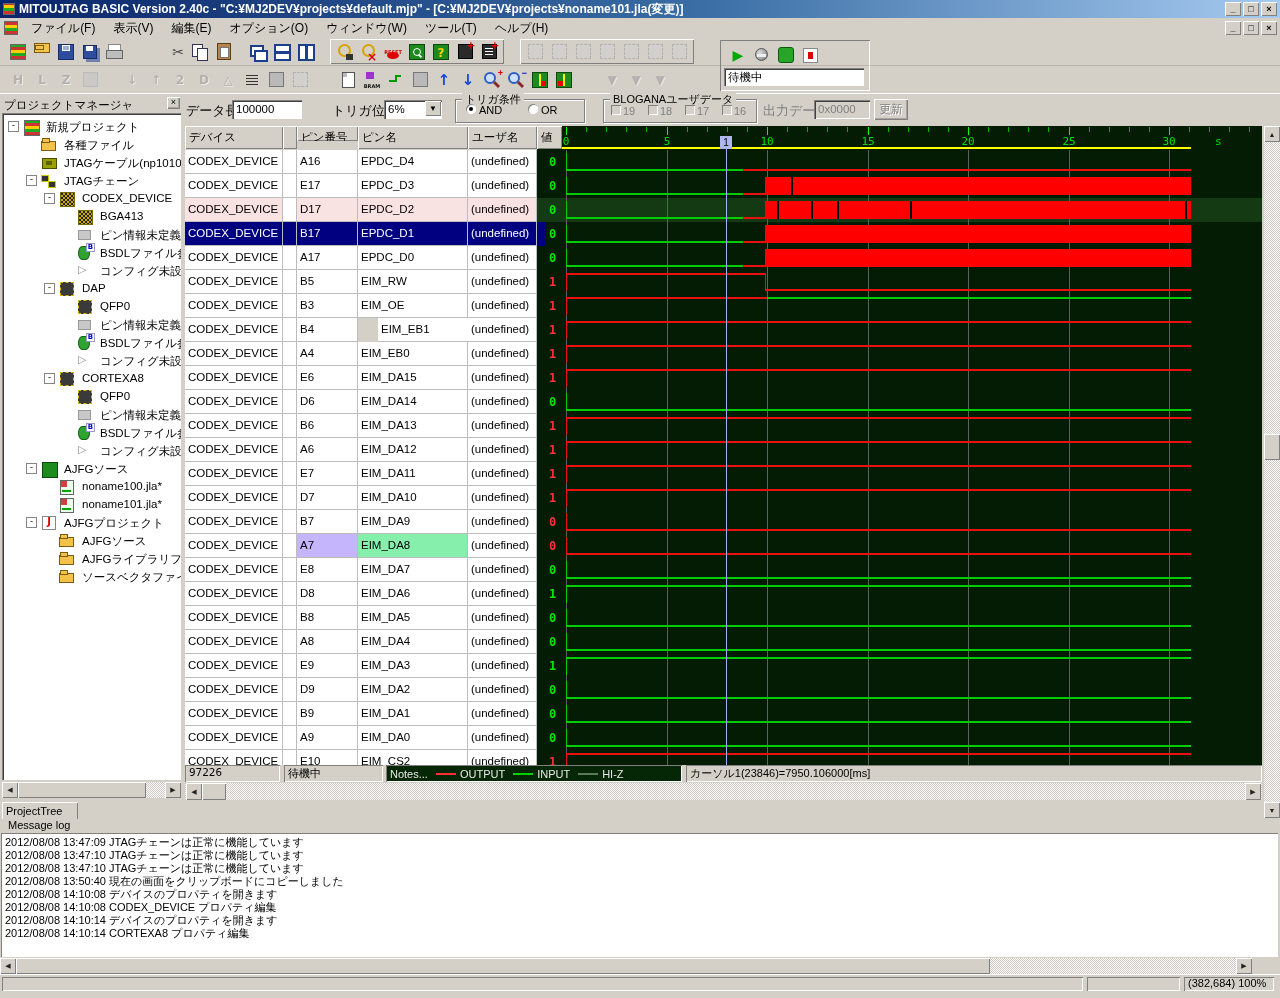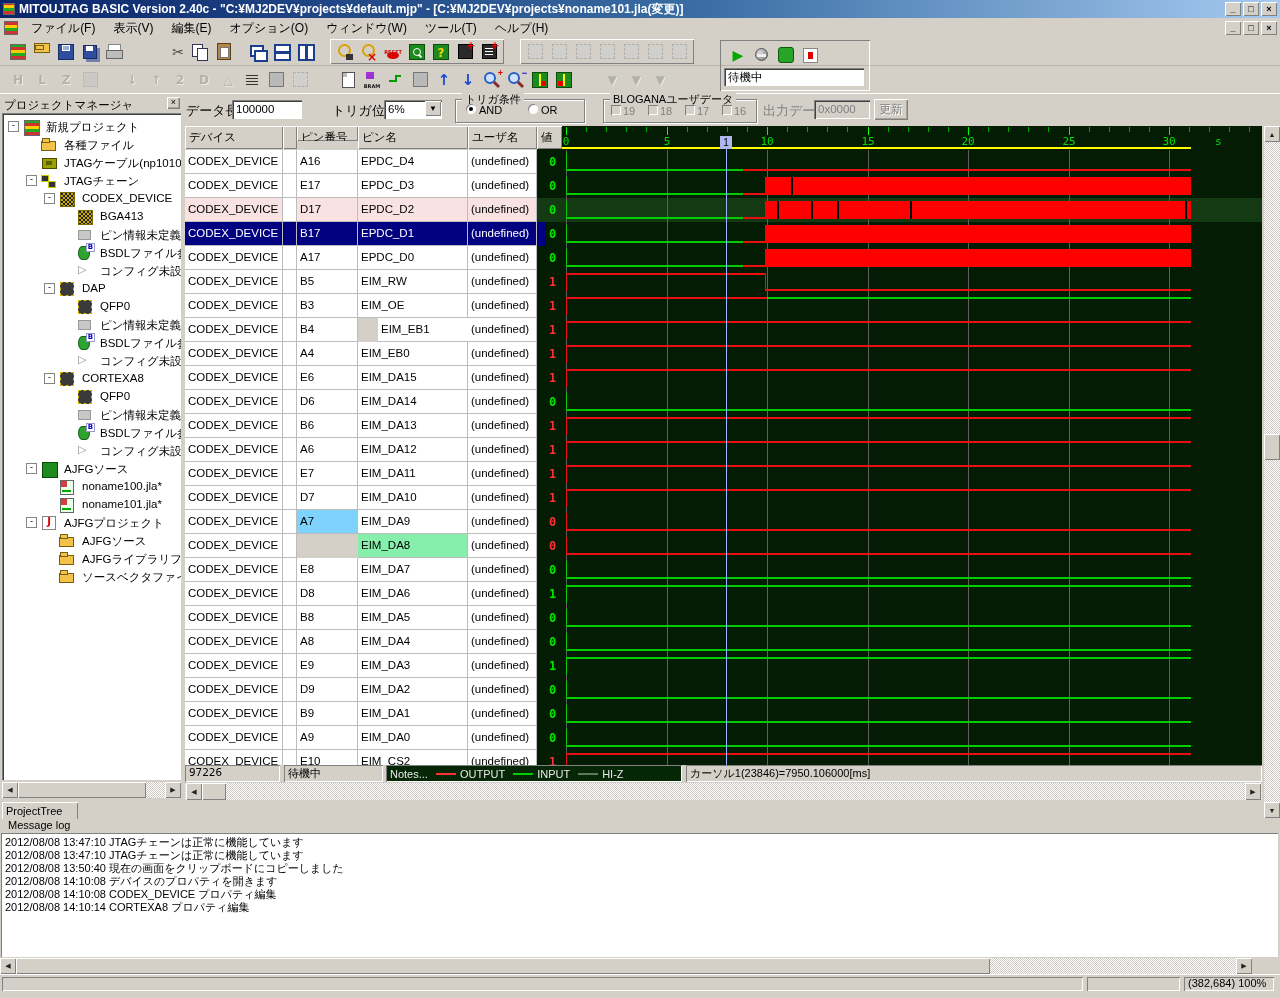--- a/index.html
+++ b/index.html
@@ -747,21 +747,21 @@
       <div class="cell" style="left: 112px; top: 360px; width: 61px; height: 24px; background: rgb(255, 255, 255); color: rgb(0, 0, 0);">D7</div>
       <div class="cell" style="left: 173px; top: 360px; width: 110px; height: 24px; background: rgb(255, 255, 255); color: rgb(0, 0, 0);">EIM_DA10</div>
       <div class="cell" style="left: 283px; top: 360px; width: 69px; height: 24px; background: rgb(255, 255, 255); color: rgb(0, 0, 0);">(undefined)</div>
       <div class="cell" style="left: 0px; top: 384px; width: 98px; height: 24px; background: rgb(255, 255, 255); color: rgb(0, 0, 0);">CODEX_DEVICE</div>
       <div class="cell" style="left: 98px; top: 384px; width: 14px; height: 24px; background: rgb(255, 255, 255); color: rgb(0, 0, 0);"></div>
       <div class="cell" style="left: 112px; top: 384px; width: 61px; height: 24px; background: rgb(255, 255, 255); color: rgb(0, 0, 0);">B7</div>
       <div class="cell" style="left: 173px; top: 384px; width: 110px; height: 24px; background: rgb(255, 255, 255); color: rgb(0, 0, 0);">EIM_DA9</div>
       <div class="cell" style="left: 283px; top: 384px; width: 69px; height: 24px; background: rgb(255, 255, 255); color: rgb(0, 0, 0);">(undefined)</div>
       <div class="cell" style="left: 0px; top: 408px; width: 98px; height: 24px; background: rgb(255, 255, 255); color: rgb(0, 0, 0);">CODEX_DEVICE</div>
       <div class="cell" style="left: 98px; top: 408px; width: 14px; height: 24px; background: rgb(255, 255, 255); color: rgb(0, 0, 0);"></div>
-      <div class="cell" style="left: 112px; top: 384px; width: 61px; height: 24px; background: #7dd3fc; color: rgb(0, 0, 0);">A7</div>
+      <div class="cell" style="left: 112px; top: 408px; width: 61px; height: 24px; background: #c4b5fd; color: rgb(0, 0, 0);">A7</div>
       <div class="cell" style="left: 173px; top: 408px; width: 110px; height: 24px; background: #86efac; color: rgb(0, 0, 0);">EIM_DA8</div>
       <div class="cell" style="left: 283px; top: 408px; width: 69px; height: 24px; background: rgb(255, 255, 255); color: rgb(0, 0, 0);">(undefined)</div>
       <div class="cell" style="left: 0px; top: 432px; width: 98px; height: 24px; background: rgb(255, 255, 255); color: rgb(0, 0, 0);">CODEX_DEVICE</div>
       <div class="cell" style="left: 98px; top: 432px; width: 14px; height: 24px; background: rgb(255, 255, 255); color: rgb(0, 0, 0);"></div>
       <div class="cell" style="left: 112px; top: 432px; width: 61px; height: 24px; background: rgb(255, 255, 255); color: rgb(0, 0, 0);">E8</div>
       <div class="cell" style="left: 173px; top: 432px; width: 110px; height: 24px; background: rgb(255, 255, 255); color: rgb(0, 0, 0);">EIM_DA7</div>
       <div class="cell" style="left: 283px; top: 432px; width: 69px; height: 24px; background: rgb(255, 255, 255); color: rgb(0, 0, 0);">(undefined)</div>
       <div class="cell" style="left: 0px; top: 456px; width: 98px; height: 24px; background: rgb(255, 255, 255); color: rgb(0, 0, 0);">CODEX_DEVICE</div>
       <div class="cell" style="left: 98px; top: 456px; width: 14px; height: 24px; background: rgb(255, 255, 255); color: rgb(0, 0, 0);"></div>
       <div class="cell" style="left: 112px; top: 456px; width: 61px; height: 24px; background: rgb(255, 255, 255); color: rgb(0, 0, 0);">D8</div>
@@ -833,25 +833,27 @@
   <div class="abs" style="left:1264px;top:126px;width:16px;height:692px;">
     <div class="abs dither" style="left:0;top:0;width:16px;height:692px;"></div>
     <div class="sbtn" style="left:0;top:0;width:16px;height:16px;">▲</div>
     <div class="thumb" style="left:0;top:308px;width:16px;height:26px;"></div>
     <div class="sbtn" style="left:0;top:676px;width:16px;height:16px;">▼</div>
   </div>
 
   <div class="abs" style="left:8px;top:819px;font-size:11px;">Message log</div>
   <div class="abs" style="left:1px;top:833px;width:1277px;height:124px;background:#fff;box-shadow:inset 1px 1px 0 #808080,inset -1px -1px 0 #fff;overflow:hidden;">
     <div class="loglines" id="loglines" style="margin:3px 0 0 4px;">
+        <div>2012/08/08 13:47:09  JTAGチェーンは正常に機能しています</div>
         <div>2012/08/08 13:47:10  JTAGチェーンは正常に機能しています</div>
         <div>2012/08/08 13:47:10  JTAGチェーンは正常に機能しています</div>
         <div>2012/08/08 13:50:40  現在の画面をクリップボードにコピーしました</div>
         <div>2012/08/08 14:10:08  デバイスのプロパティを開きます</div>
         <div>2012/08/08 14:10:08  CODEX_DEVICE プロパティ編集</div>
+        <div>2012/08/08 14:10:14  デバイスのプロパティを開きます</div>
         <div>2012/08/08 14:10:14  CORTEXA8 プロパティ編集</div>
       </div>
   </div>
   <div class="abs" style="left:0;top:958px;width:1280px;height:16px;background:#D4D0C8;">
     <div class="sbtn" style="left:0;top:0;width:16px;height:16px;">◀</div>
     <div class="thumb" style="left:16px;top:0;width:974px;height:16px;"></div>
     <div class="abs dither" style="left:990px;top:0;width:246px;height:16px;"></div>
     <div class="sbtn" style="left:1236px;top:0;width:16px;height:16px;">▶</div>
   </div>
 

